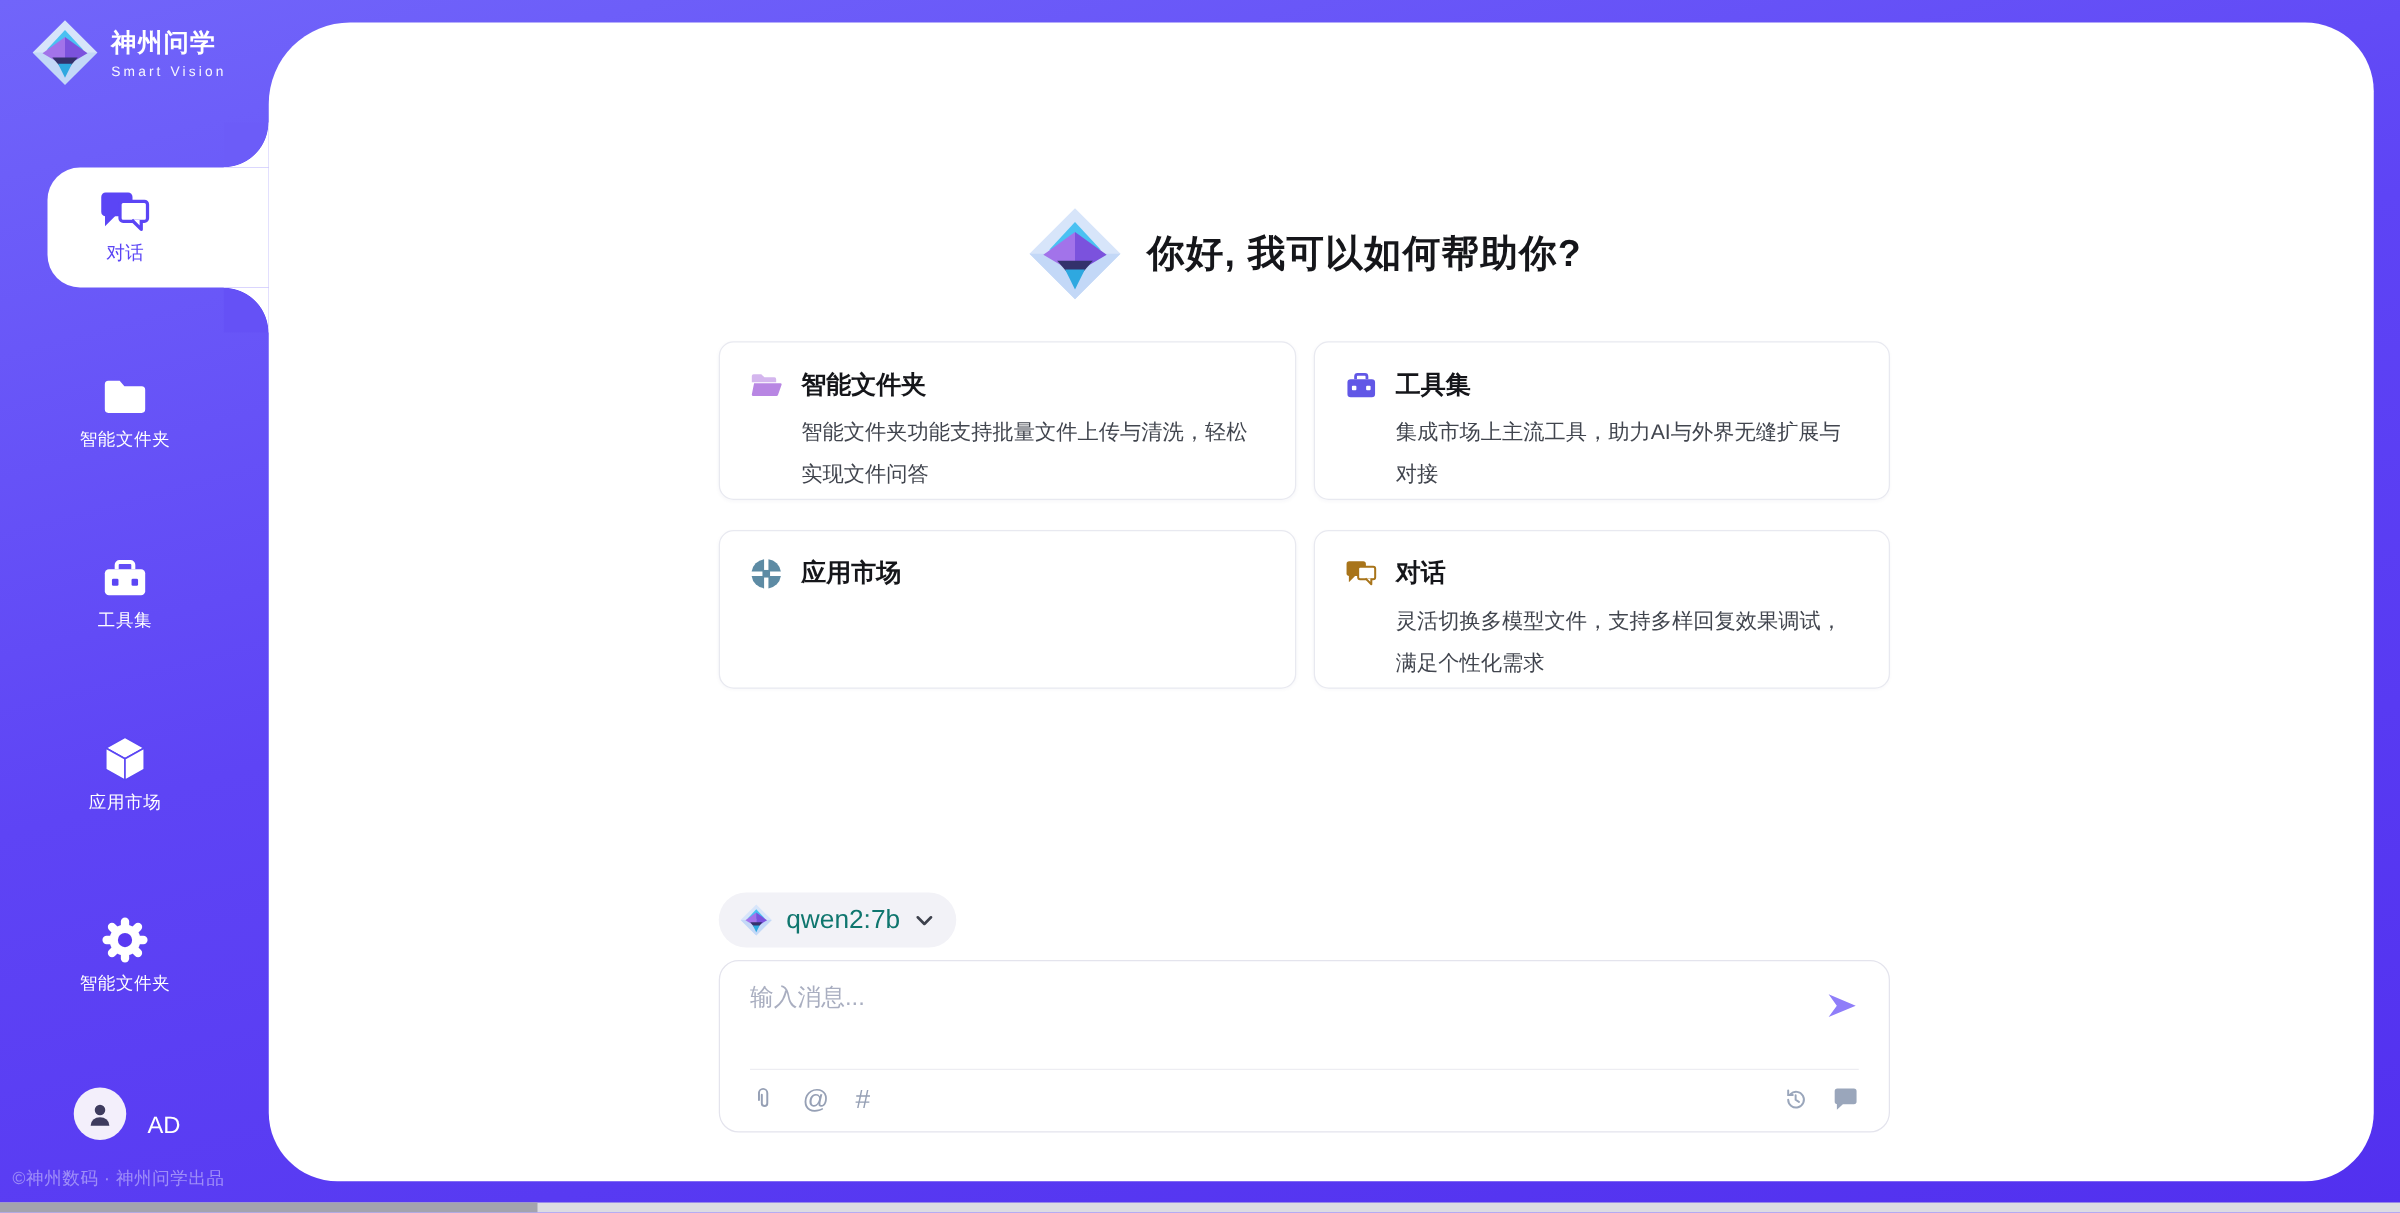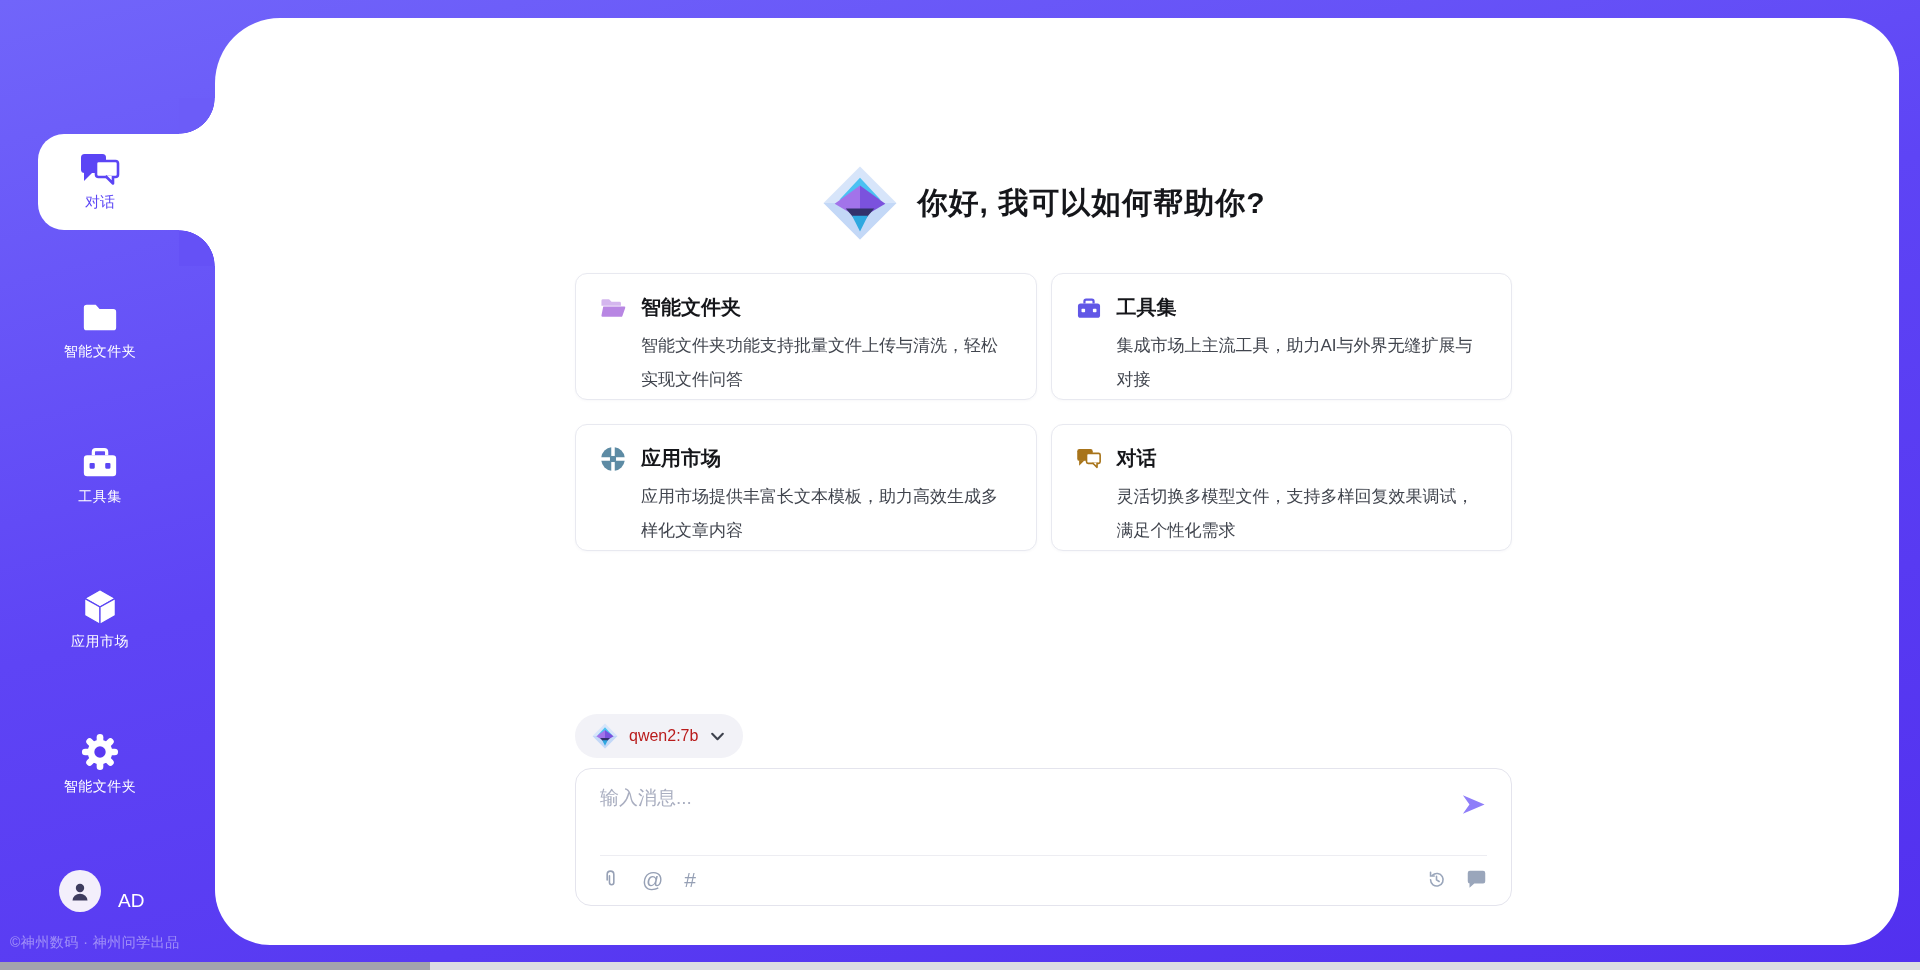--- a/index.html
+++ b/index.html
@@ -71,21 +71,21 @@
   .card-title { font-size:20px; font-weight:700; color:#15161a; }
   .card-desc { margin:8px 0 0 41px; font-size:17px; line-height:34px; color:#41454e; }
   .ic-folder { color:#b886e3; } .ic-tool { color:#6157e6; }
   .ic-grid { color:#5d8ba4; }  .ic-chatc { color:#a8741a; }
 
   .model-pill {
     margin-top:163px; height:44px; display:inline-flex; align-items:center; gap:11px;
     background:#f2f2f7; border-radius:22px; padding:0 17px; cursor:pointer;
   }
   .model-pill .diamond { width:26px; height:26px; }
-  .model-name { font-size:16px; color:#b91c1c; }
+  .model-name { font-size:21px; color:#0f766e; }
   .chev { width:17px; height:17px; color:#3e424d; }
 
   .composer {
     margin-top:10px; position:relative; width:937px; height:138px;
     background:#fff; border:1px solid #e4e4ed; border-radius:16px;
   }
   .composer textarea {
     position:absolute; left:24px; top:16px; right:60px; height:58px;
     border:none; outline:none; resize:none; background:transparent;
     font-family:inherit; font-size:19px; color:#2c2f38;
@@ -230,21 +230,20 @@
           </div>
           <div class="card-desc">集成市场上主流工具，助力AI与外界无缝扩展与对接</div>
         </div>
         <div class="card">
           <div class="card-head">
             <svg class="c-icon ic-grid">
                 <use href="#sym-grid"></use>
               </svg>
             <div class="card-title">应用市场</div>
           </div>
-          <div class="card-desc">应用市场提供丰富长文本模板，助力高效生成多样化文章内容</div>
         </div>
         <div class="card">
           <div class="card-head">
             <svg class="c-icon ic-chatc">
                 <use href="#sym-chat-duo"></use>
               </svg>
             <div class="card-title">对话</div>
           </div>
           <div class="card-desc">灵活切换多模型文件，支持多样回复效果调试，满足个性化需求</div>
         </div>
@@ -281,20 +280,29 @@
               </svg>
           </div>
         </div>
       </div>
 
     </div>
   </div>
 
   <aside class="sidebar">
 
+    <div class="brand">
+      <svg class="diamond">
+          <use href="#sym-diamond"></use>
+        </svg>
+      <div class="brand-text">
+        <div class="brand-name">神州问学</div>
+        <div class="brand-sub">Smart Vision</div>
+      </div>
+    </div>
 
     <div class="fillet-top"></div>
     <div class="active-tab">
       <svg class="tab-icon">
           <use href="#sym-chat-duo"></use>
         </svg>
       <span class="tab-label">对话</span>
     </div>
     <div class="fillet-bottom"></div>
 

